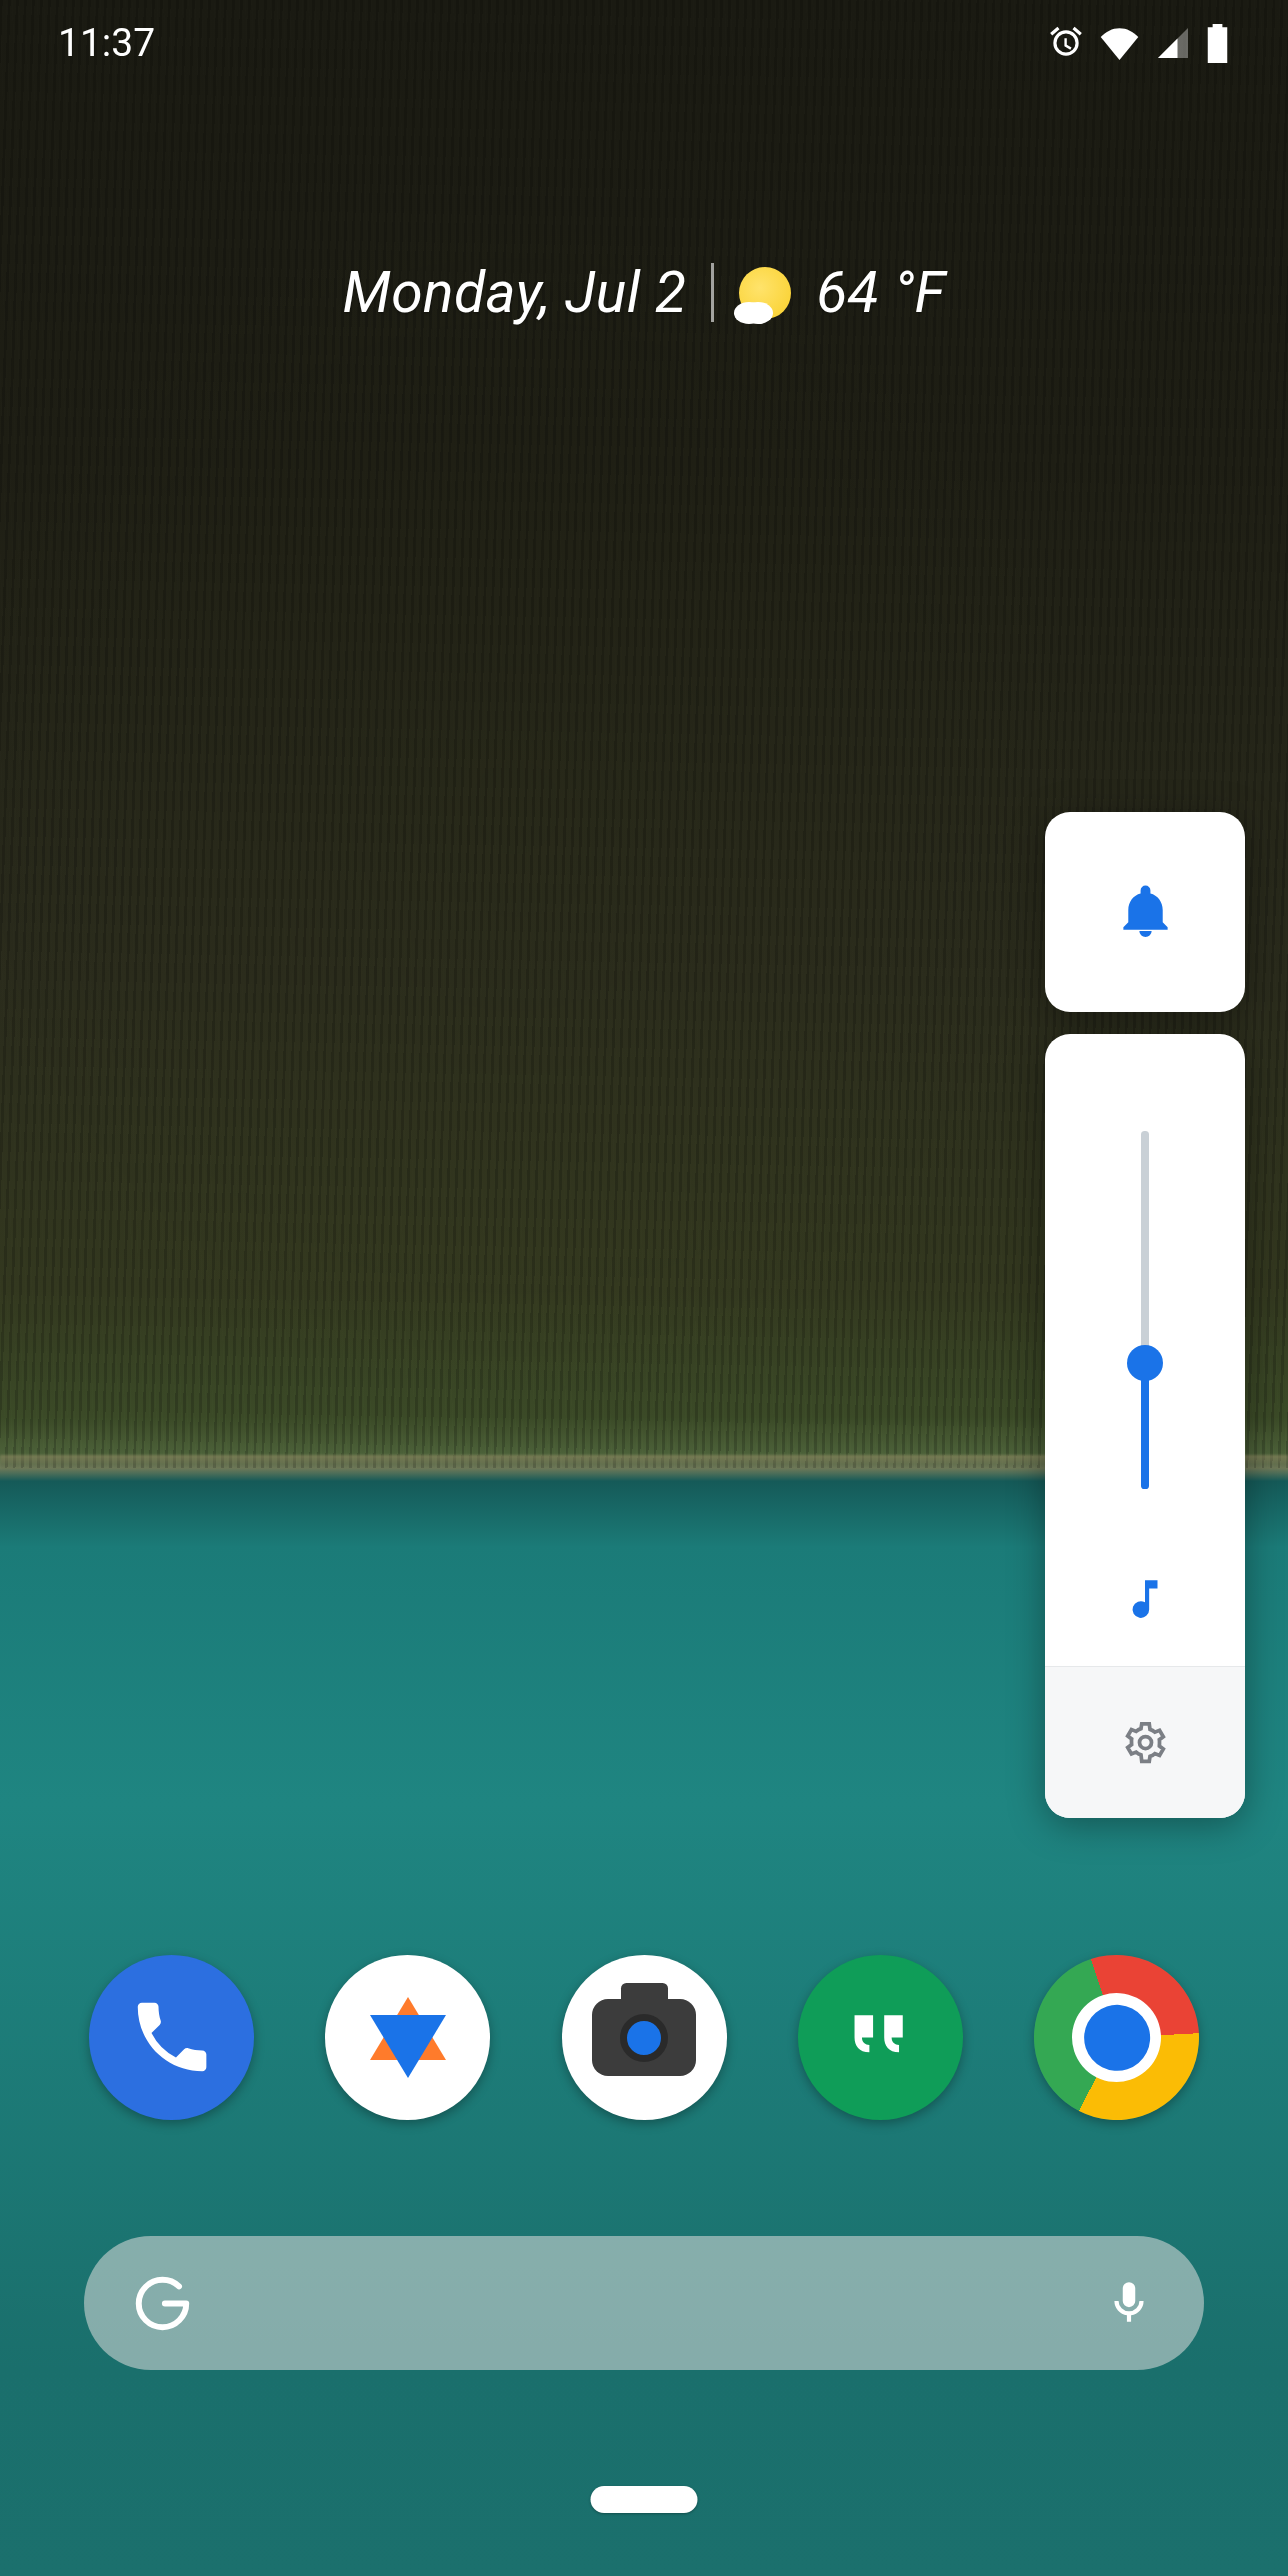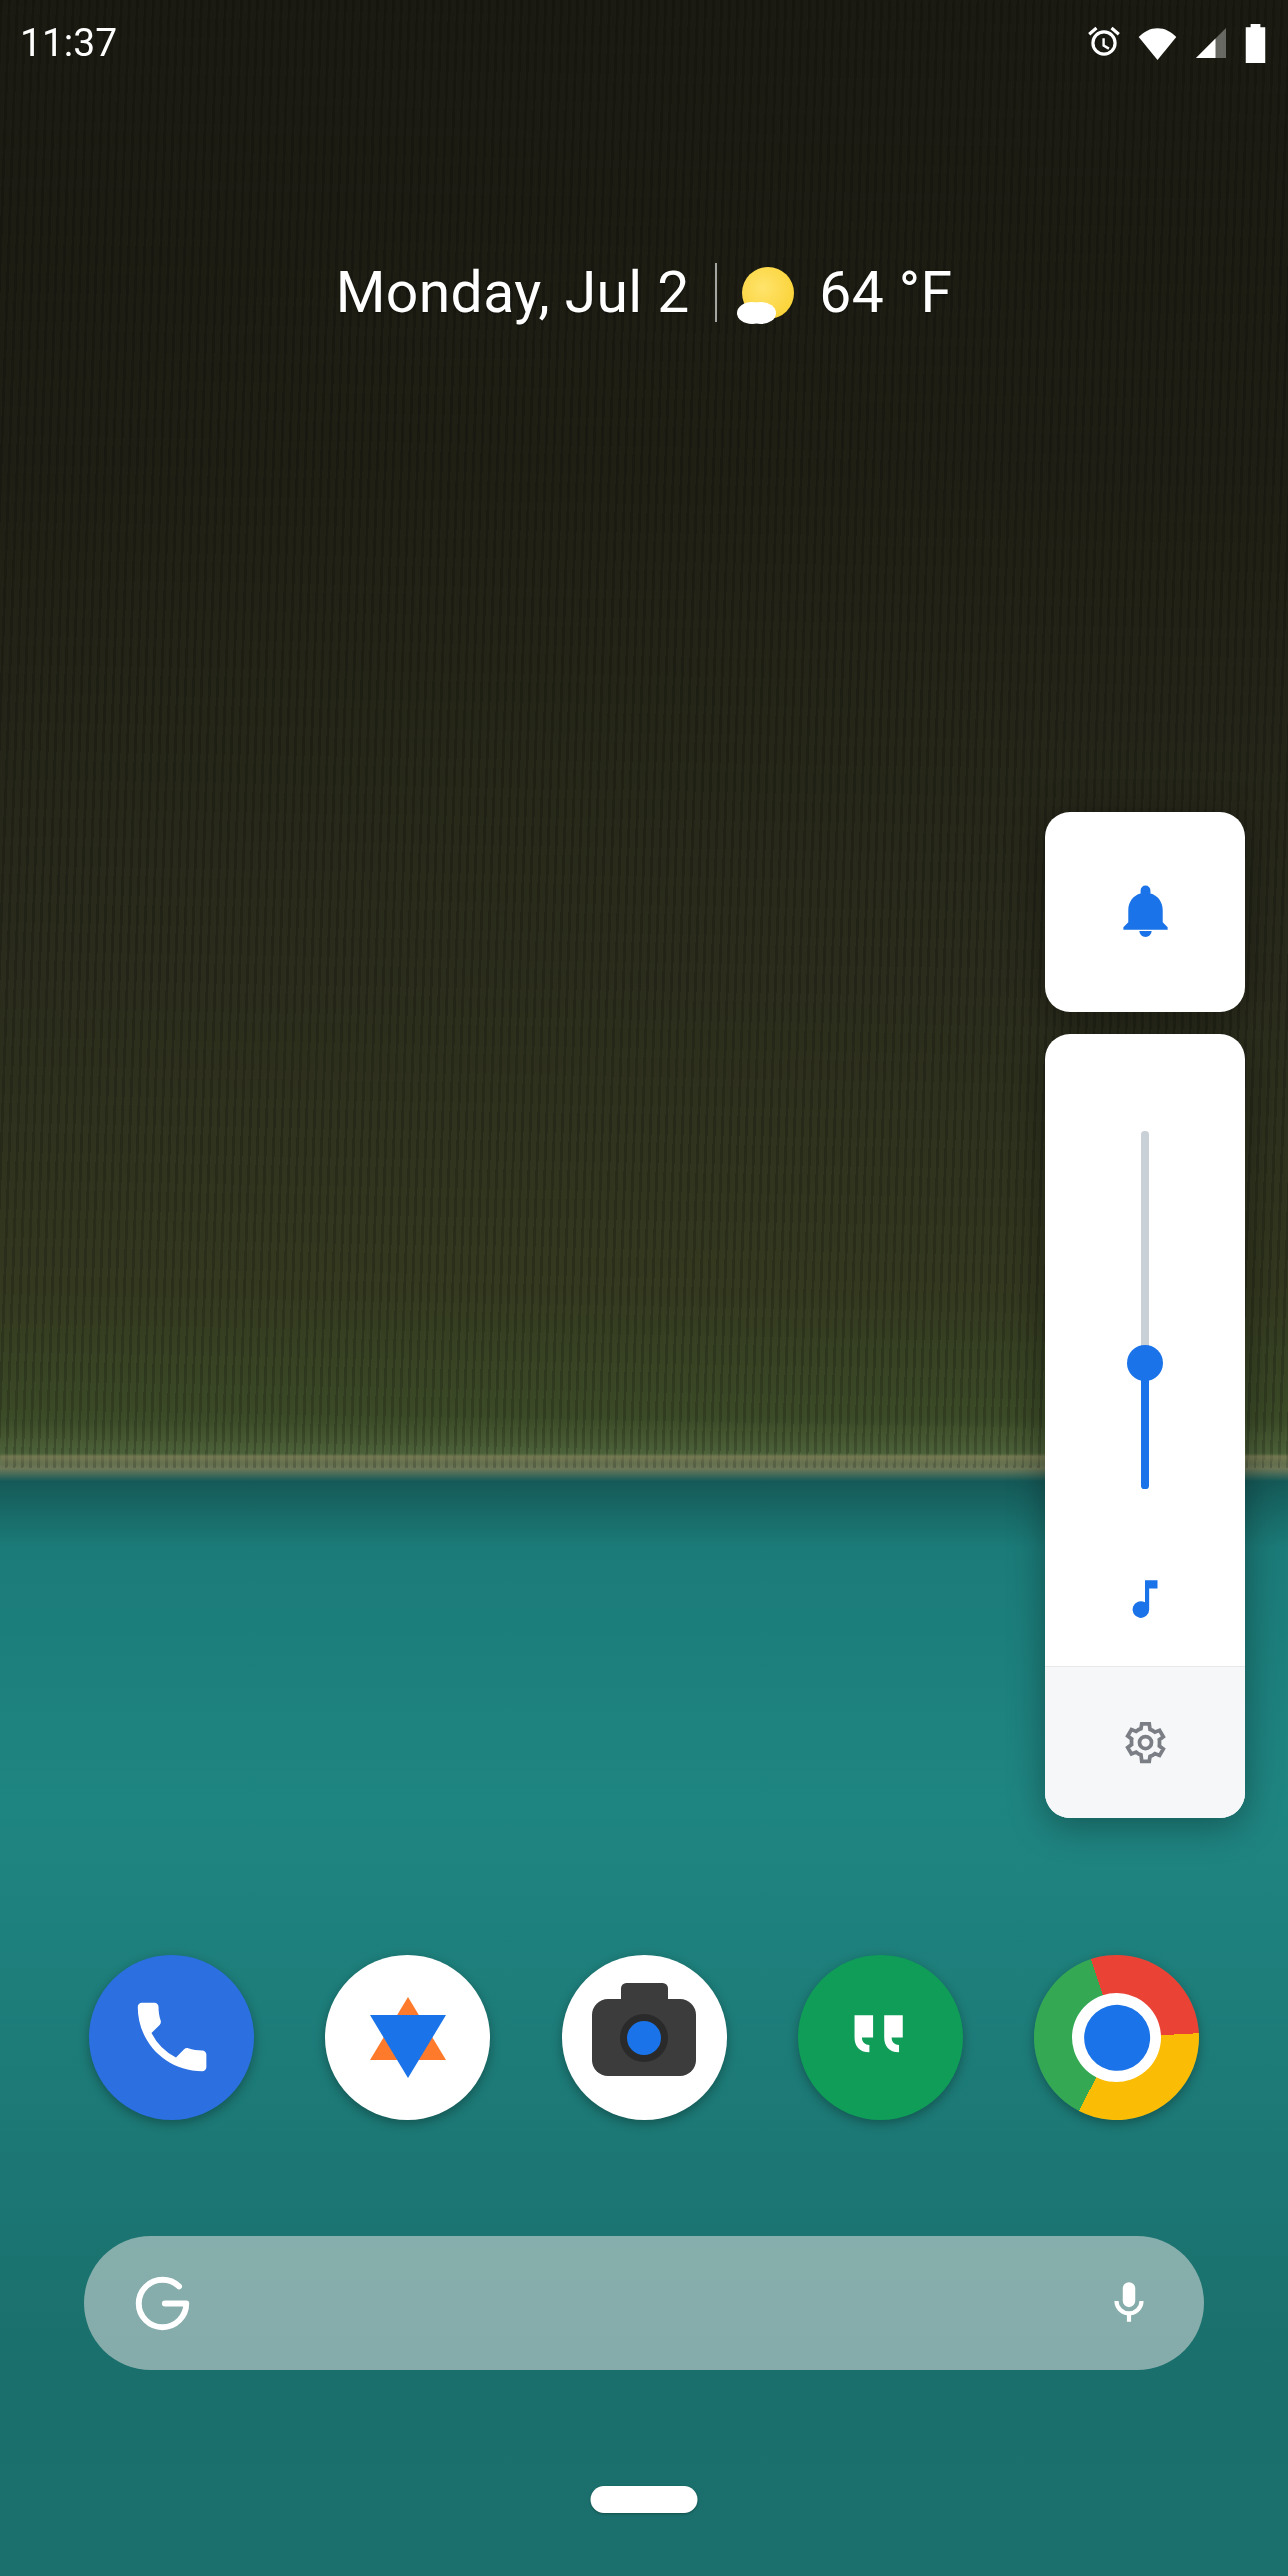--- a/index.html
+++ b/index.html
@@ -41,40 +41,41 @@
     position:absolute; left:0; right:0; top:56.5%; height:16px;
     background: linear-gradient(to bottom, rgba(160,150,110,0.55), rgba(100,100,80,0.15) 60%, rgba(0,0,0,0));
     filter: blur(0.9px);
   }
 
   
   .status-bar {
     position: absolute; top: 0; left: 0; right: 0;
     height: 86px;
     display: flex; align-items: center; justify-content: space-between;
-    padding: 0 20px;
+    padding: 0 58px;
     color: #fff;
     font-size: 39px; font-weight: 400;
   }
   .status-right { display:flex; align-items:center; gap:14.3px; }
   .ico { display:inline-flex; align-items:center; justify-content:center; }
   .ico svg { display:block; }
 
   
   .at-a-glance {
     position: absolute;
     top: 259px;
     left: 0; right: 0;
     display: flex; align-items: center; justify-content: center;
     gap: 25px;
     color: #fff;
     font-size: 57px;
     font-weight: 400;
     letter-spacing: 0.4px;
     text-shadow: 0 0.9px 2.7px rgba(0,0,0,0.35);
+    font-style: italic;
   }
   .at-a-glance .sep {
     width: 2.7px; height: 59px; background: rgba(255,255,255,0.6);
   }
   .sun {
     position: relative;
     width: 52px; height: 52px; border-radius: 50%;
     background: radial-gradient(circle at 40% 40%, #ffe36b, #f9cf2a);
   }
   .sun::after{

